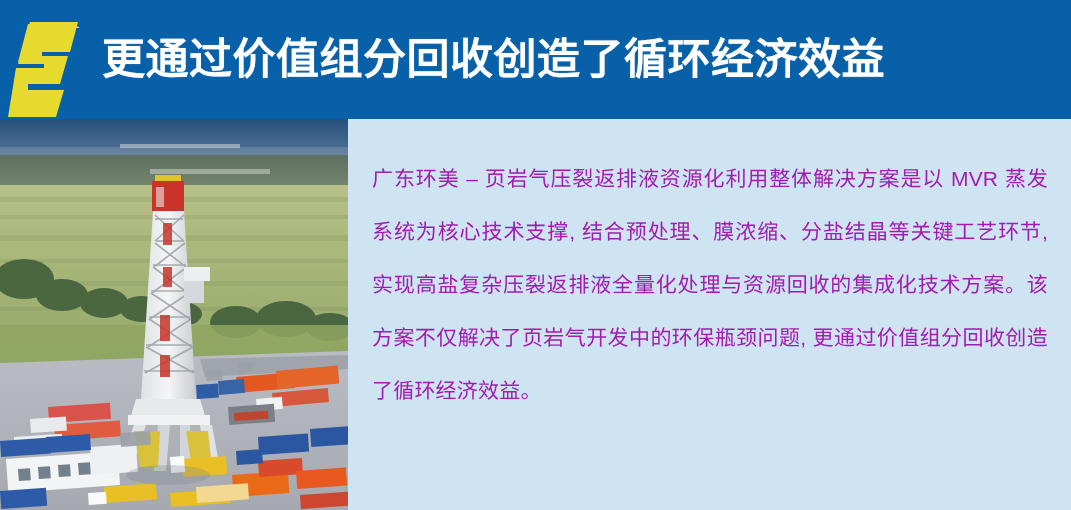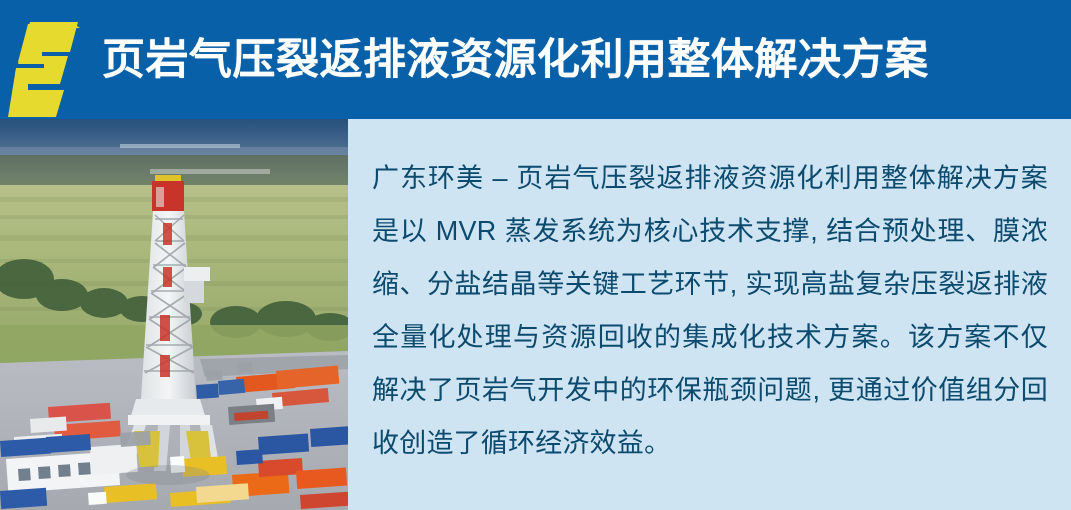--- a/index.html
+++ b/index.html
@@ -59,22 +59,22 @@
     overflow:hidden;
     background:#4b6a86;
   }
   .photo svg { display:block; }
 
   
   .body-copy {
     position:absolute;
     left:372px; top:33px;
     width:676px;
-    color:#0c4a6e;
-    font-size:27px;
+    color:#a21caf;
+    font-size:21px;
     line-height:53px;
     letter-spacing:0.2px;
     text-align:justify;
     text-justify:inter-character;
   }
 </style>
 </head>
 <body>
 
 <div class="page">
@@ -87,21 +87,21 @@
         <g fill="#e6da2e">
           <polygon points="28,24 74,24 68,49 40,49 40,57 66,57 60,80 27,80 27,92 62,92 56,113 10,113 16,70 44,70 44,62 18,62"></polygon>
           <polygon points="28,24 74,24 80,28 34,28"></polygon>
         </g>
         <g fill="#e6da2e">
           <path d="M30 22 L78 22 L70 52 L42 52 L42 56 L68 56 L60 84 L28 84 L28 90 L64 90 L56 117 L8 117 L16 68 L46 68 L46 64 L18 64 Z"></path>
         </g>
       </svg>
     </div>
 
-    <div class="header-title">页岩气压裂返排液资源化利用整体解决方案</div>
+    <div class="header-title">更通过价值组分回收创造了循环经济效益</div>
   </div>
 
   <div class="content">
 
     <div class="photo">
       <svg width="348" height="391" viewBox="0 0 348 391">
         <defs>
           <linearGradient id="sky" x1="0" y1="0" x2="0" y2="1">
             <stop offset="0%" stop-color="#27507c"></stop>
             <stop offset="55%" stop-color="#41658c"></stop>

